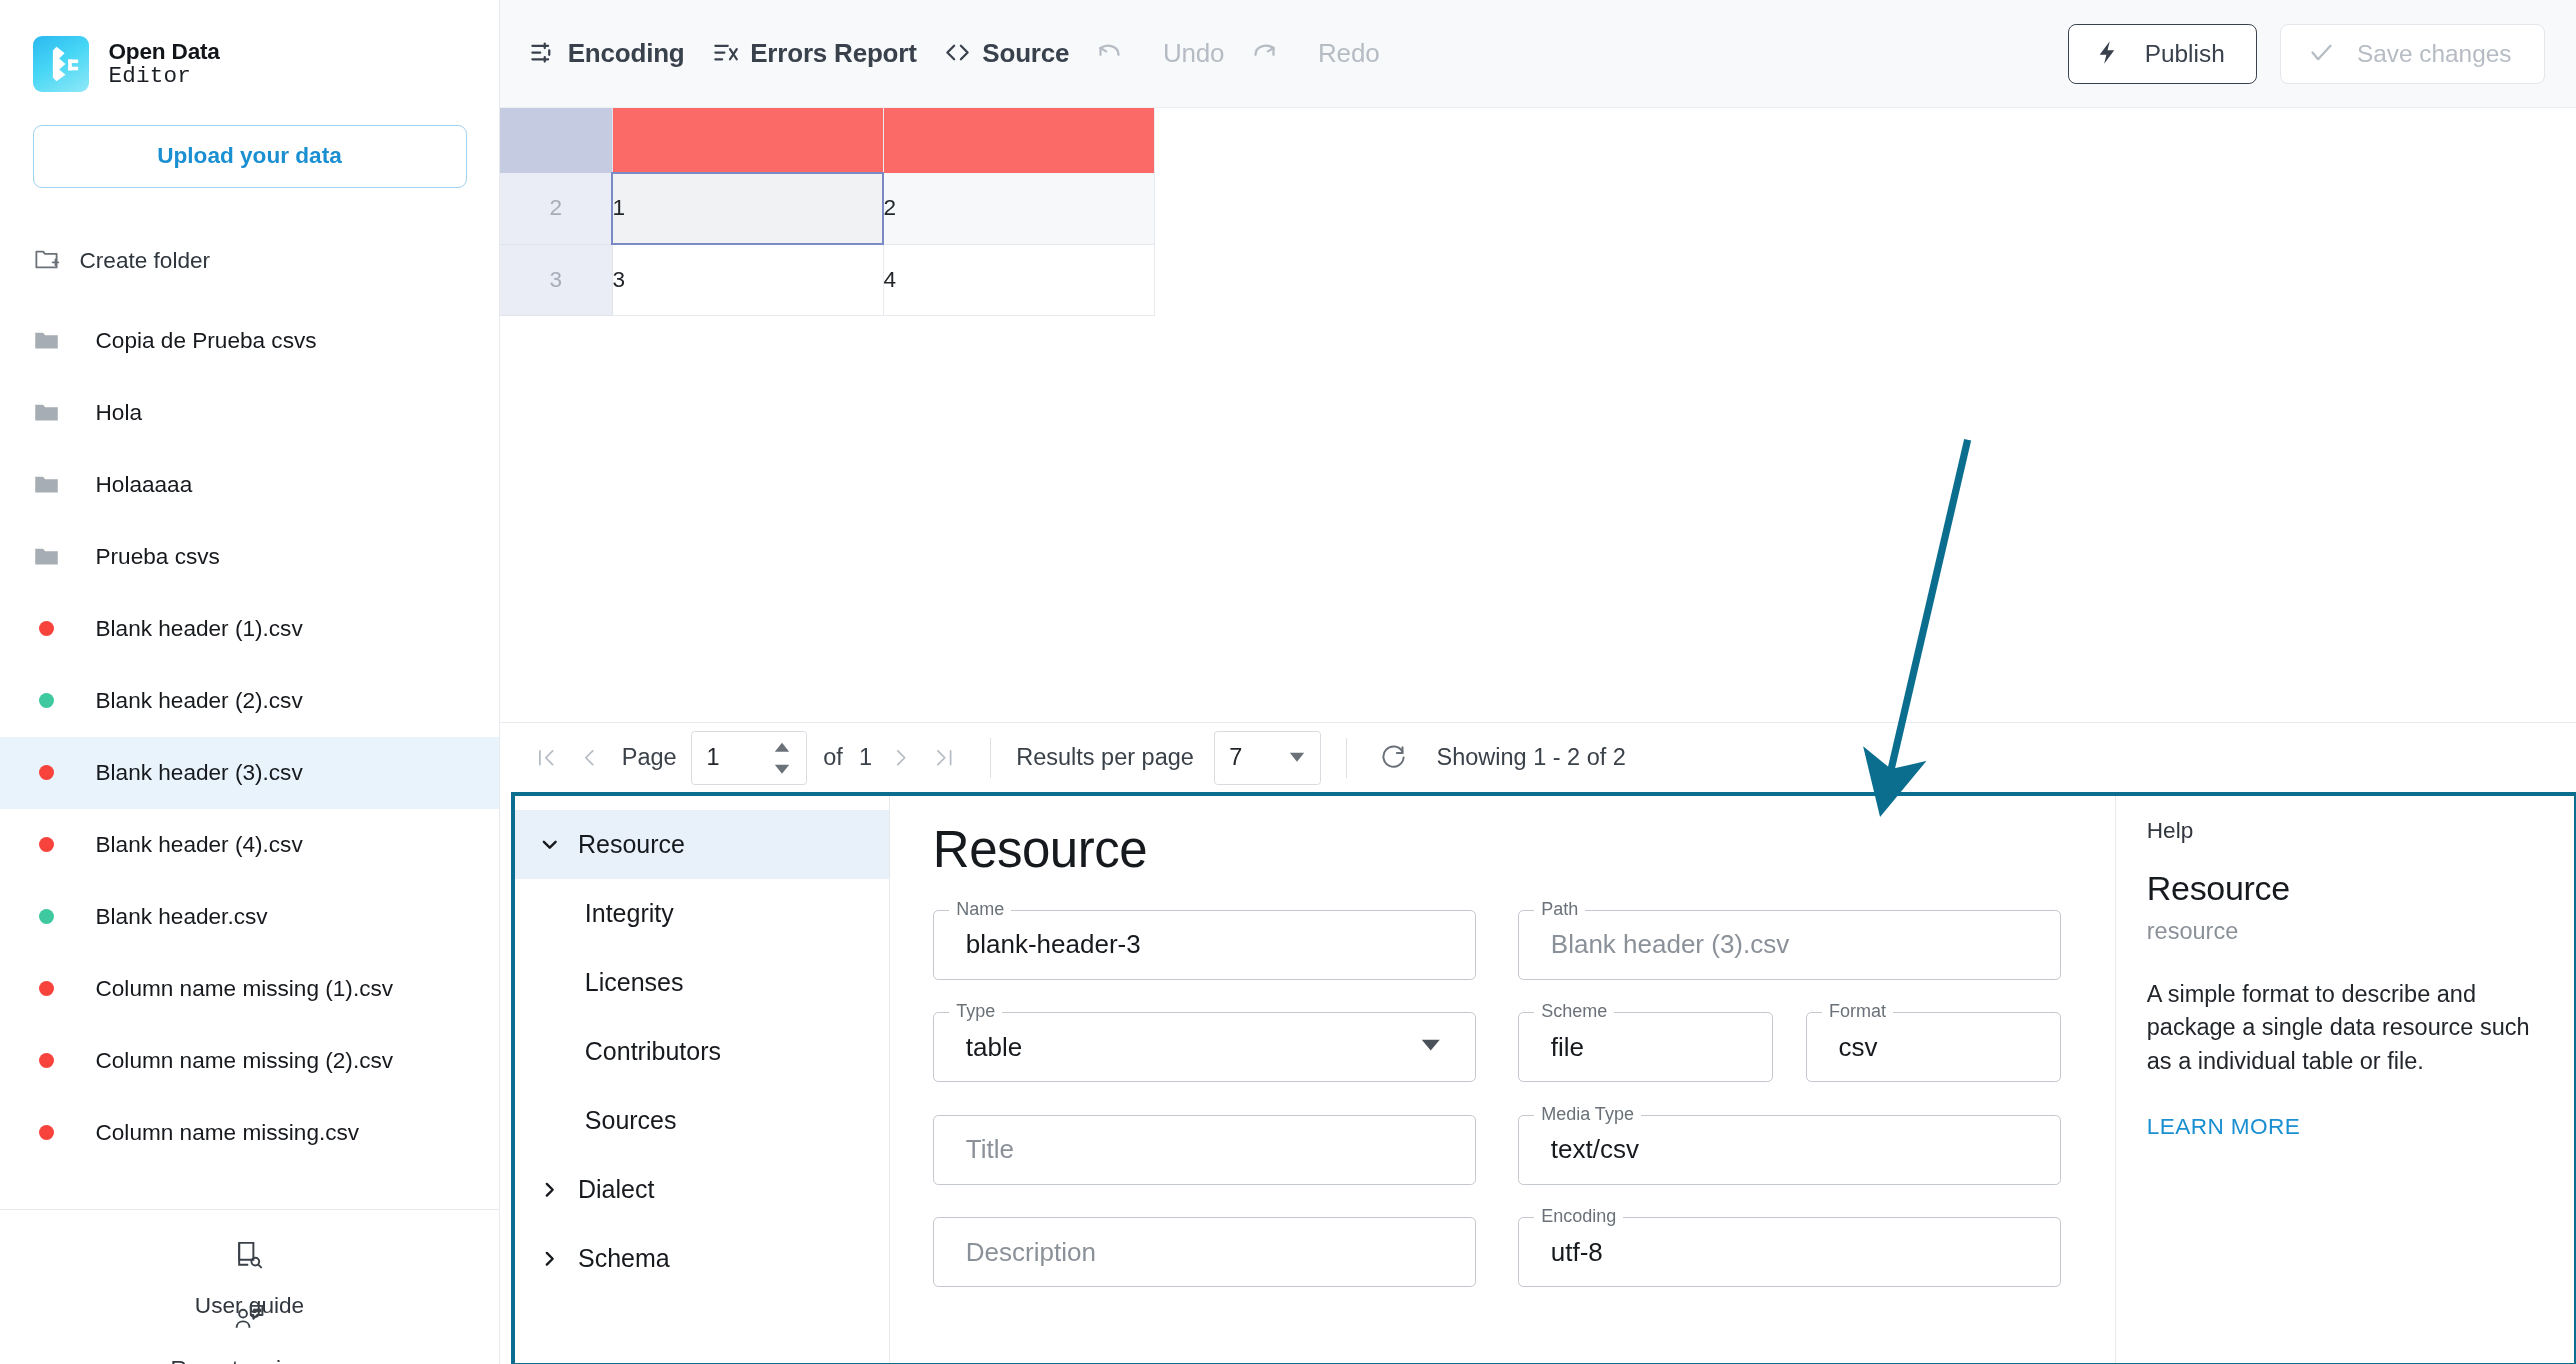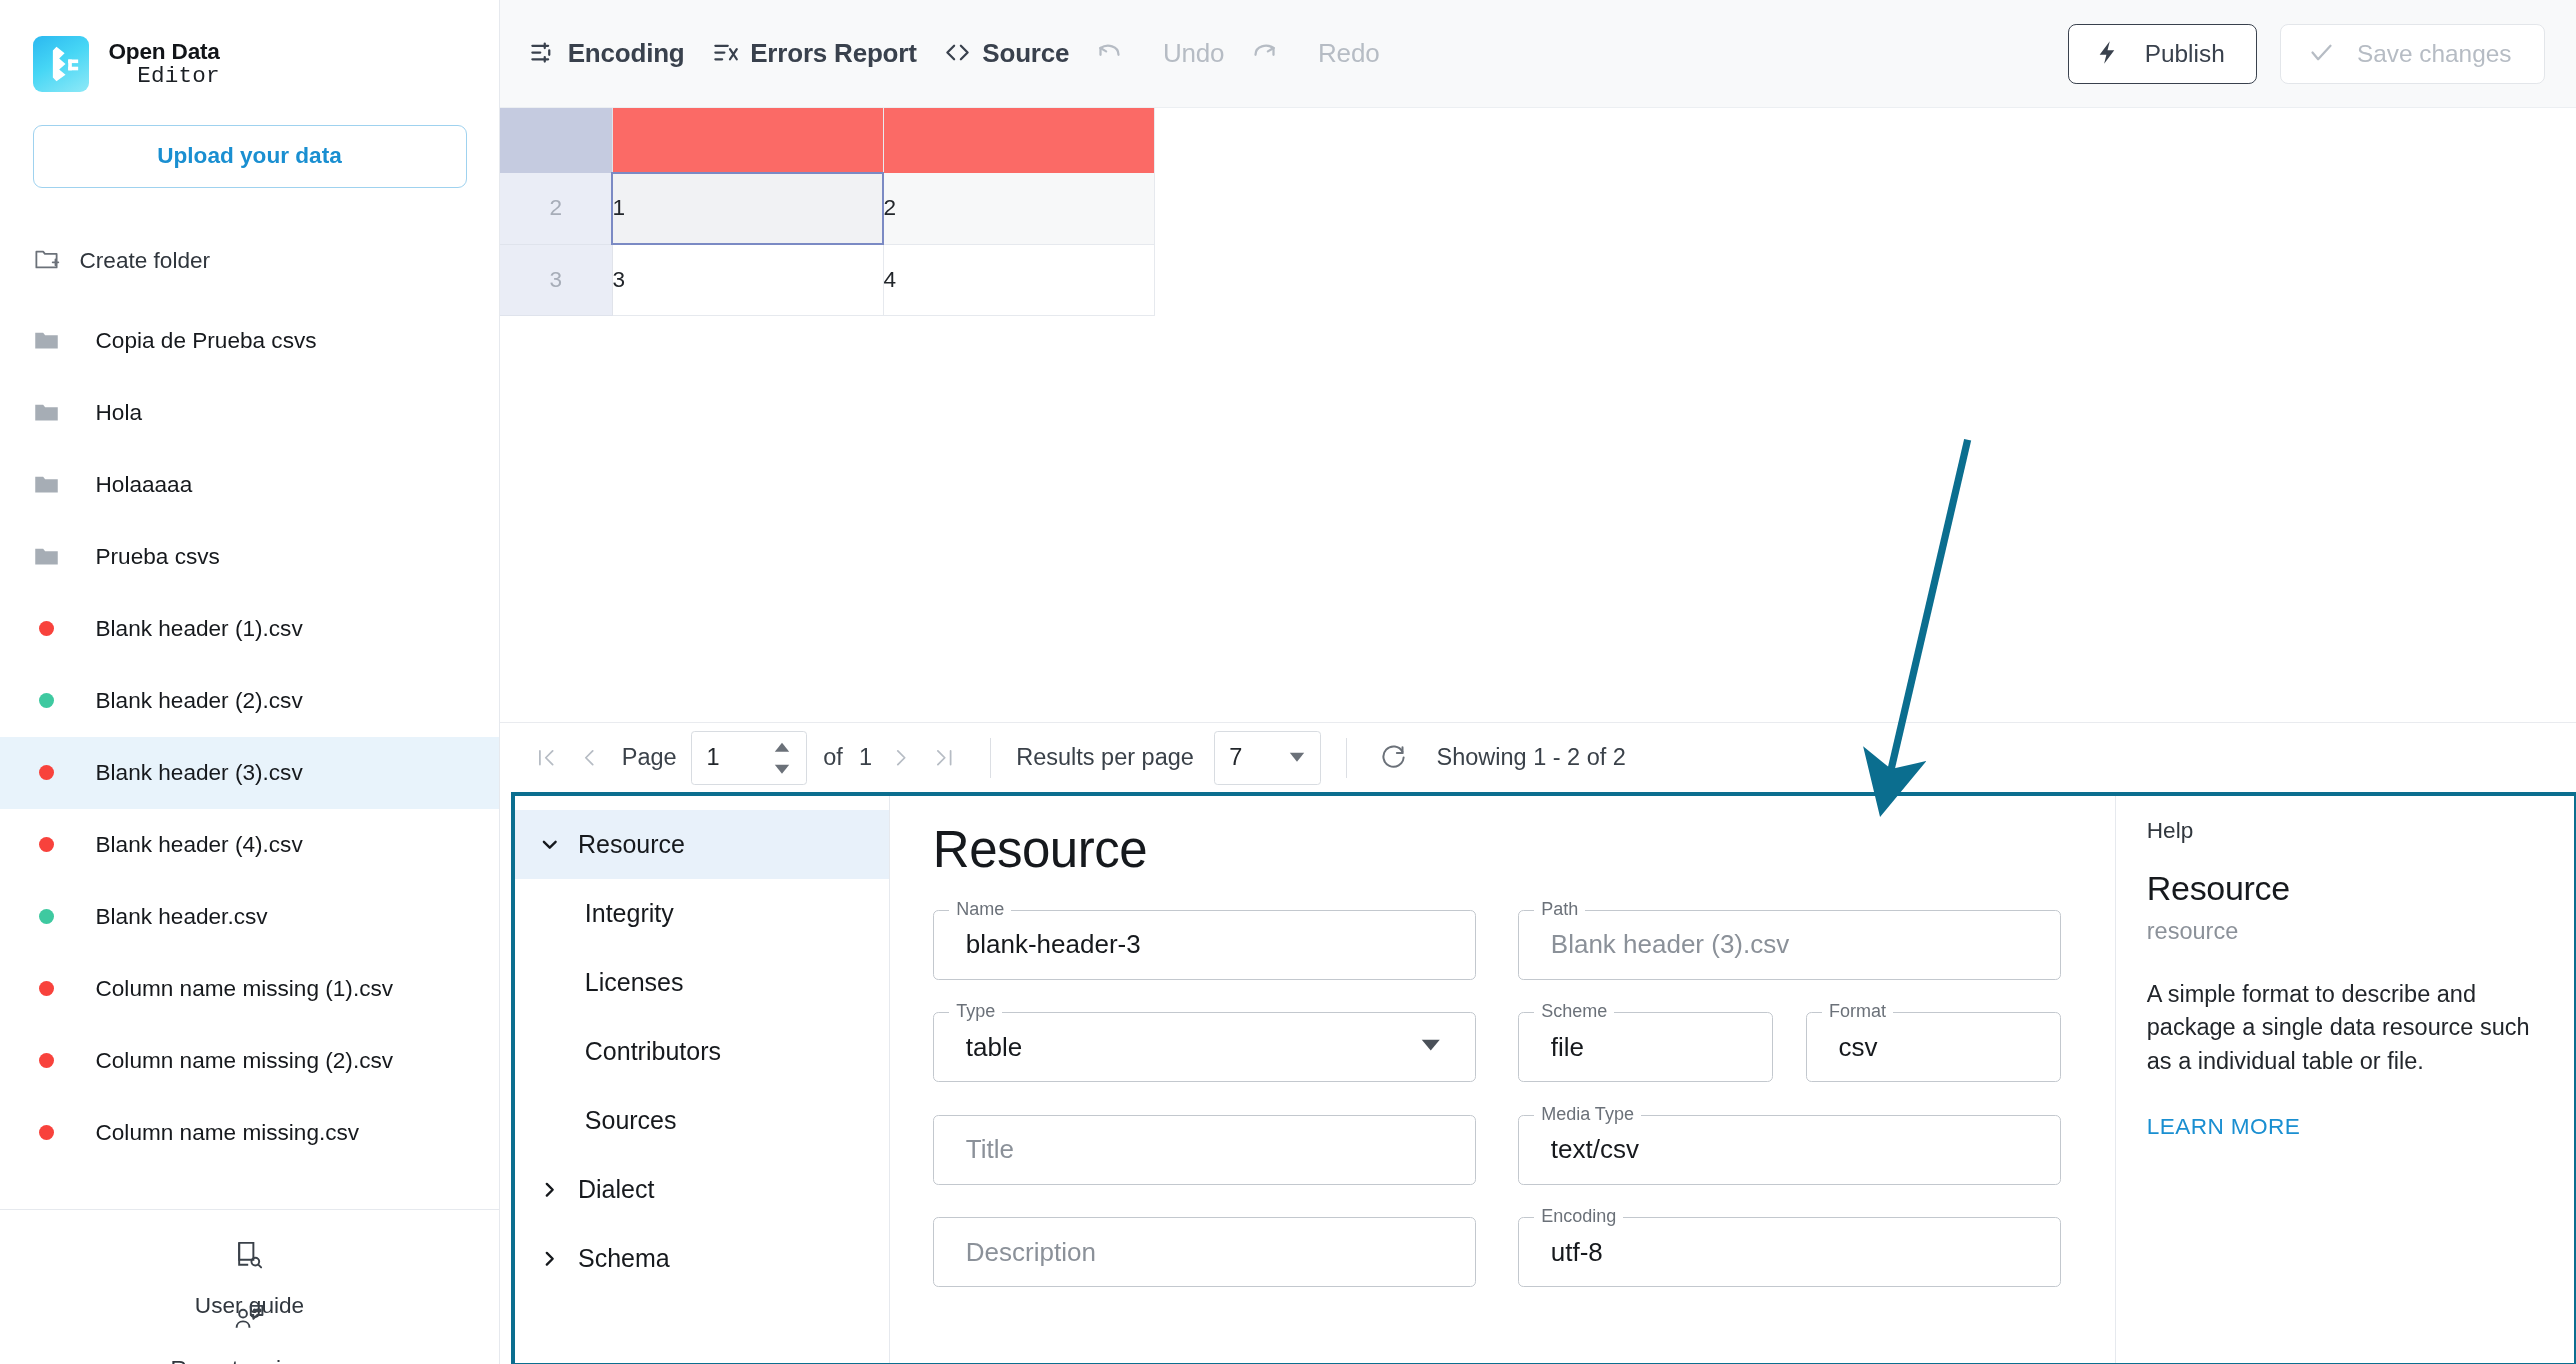--- a/index.html
+++ b/index.html
@@ -22,21 +22,21 @@
   .brand { display: flex; align-items: center; gap: 20px; padding: 36px 0 0 32.5px; }
   .brand-logo {
     width: 56px; height: 56px; border-radius: 9px;
     background: linear-gradient(150deg,#2bb8f0 0%, #46d6f5 45%, #8fe9f7 100%);
     position: relative; flex: 0 0 56px;
   }
   .brand-logo svg { position: absolute; left: 0; top: 0; }
   .brand-text { line-height: 1.12; }
   .brand-l1 { font-size: 22.6px; font-weight: 700; color: #111418; letter-spacing: -0.2px; }
   .brand-l2 { font-size: 22.6px; font-weight: 400; color: #1b1f24; letter-spacing: 0.2px;
-              font-family: "Liberation Mono", monospace; text-align: right; }
+              font-family: "Liberation Mono", monospace; }
 
   .upload-btn {
     margin: 32.5px 32.5px 0 32.5px; height: 63px;
     border: 1.8px solid #9fd2ef; border-radius: 9px; background: #fff;
     color: #1a8fd1; font-size: 22.6px; font-weight: 700;
     display: flex; align-items: center; justify-content: center; cursor: pointer;
   }
 
   .create-folder {
     display: flex; align-items: center; gap: 20px;

